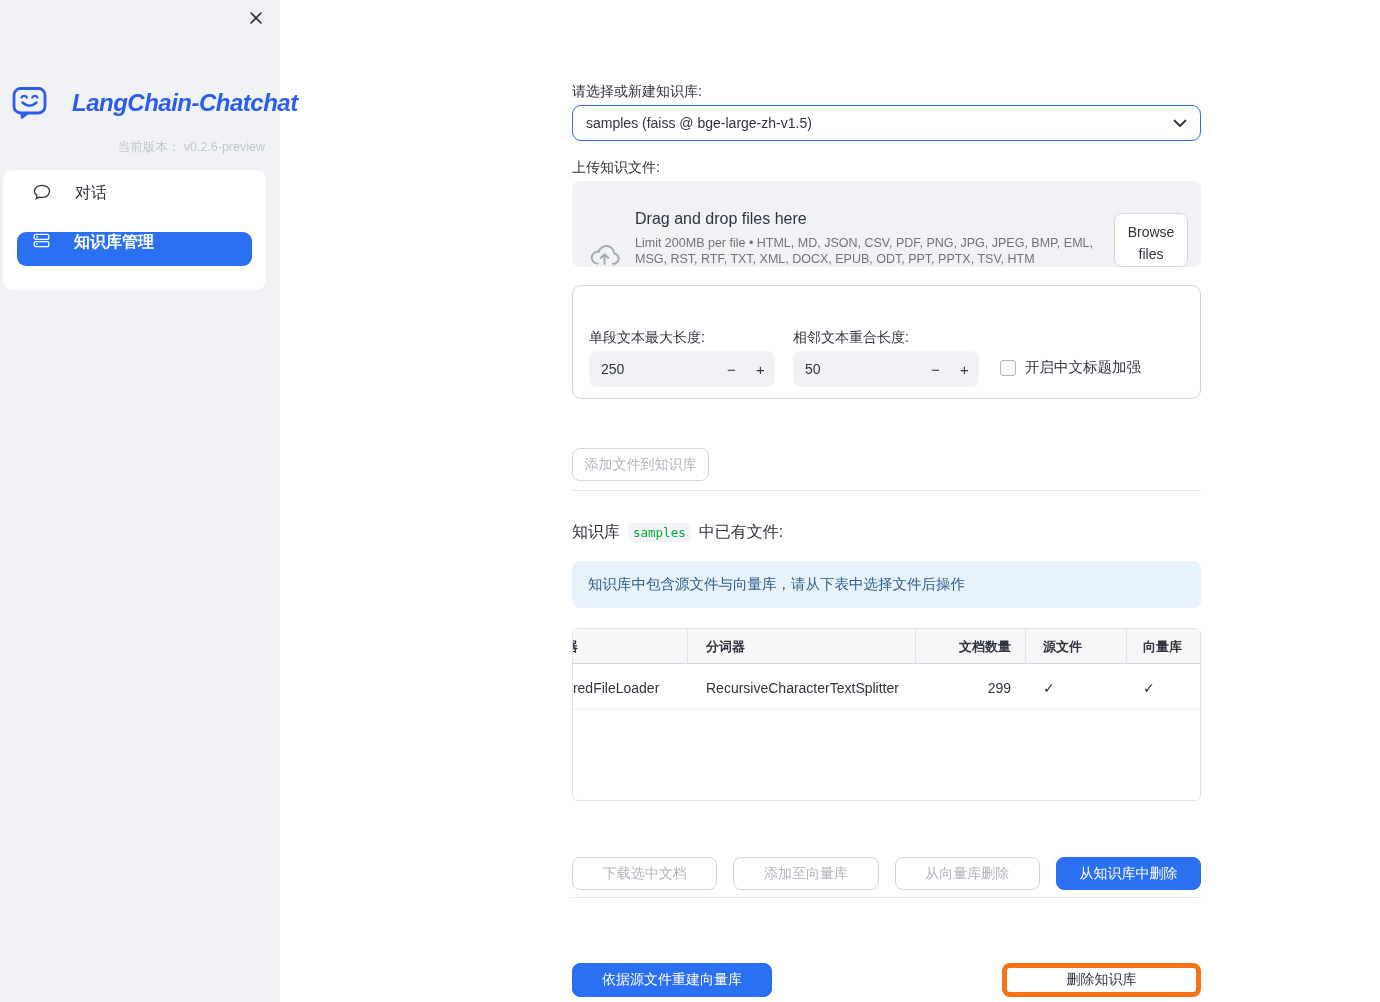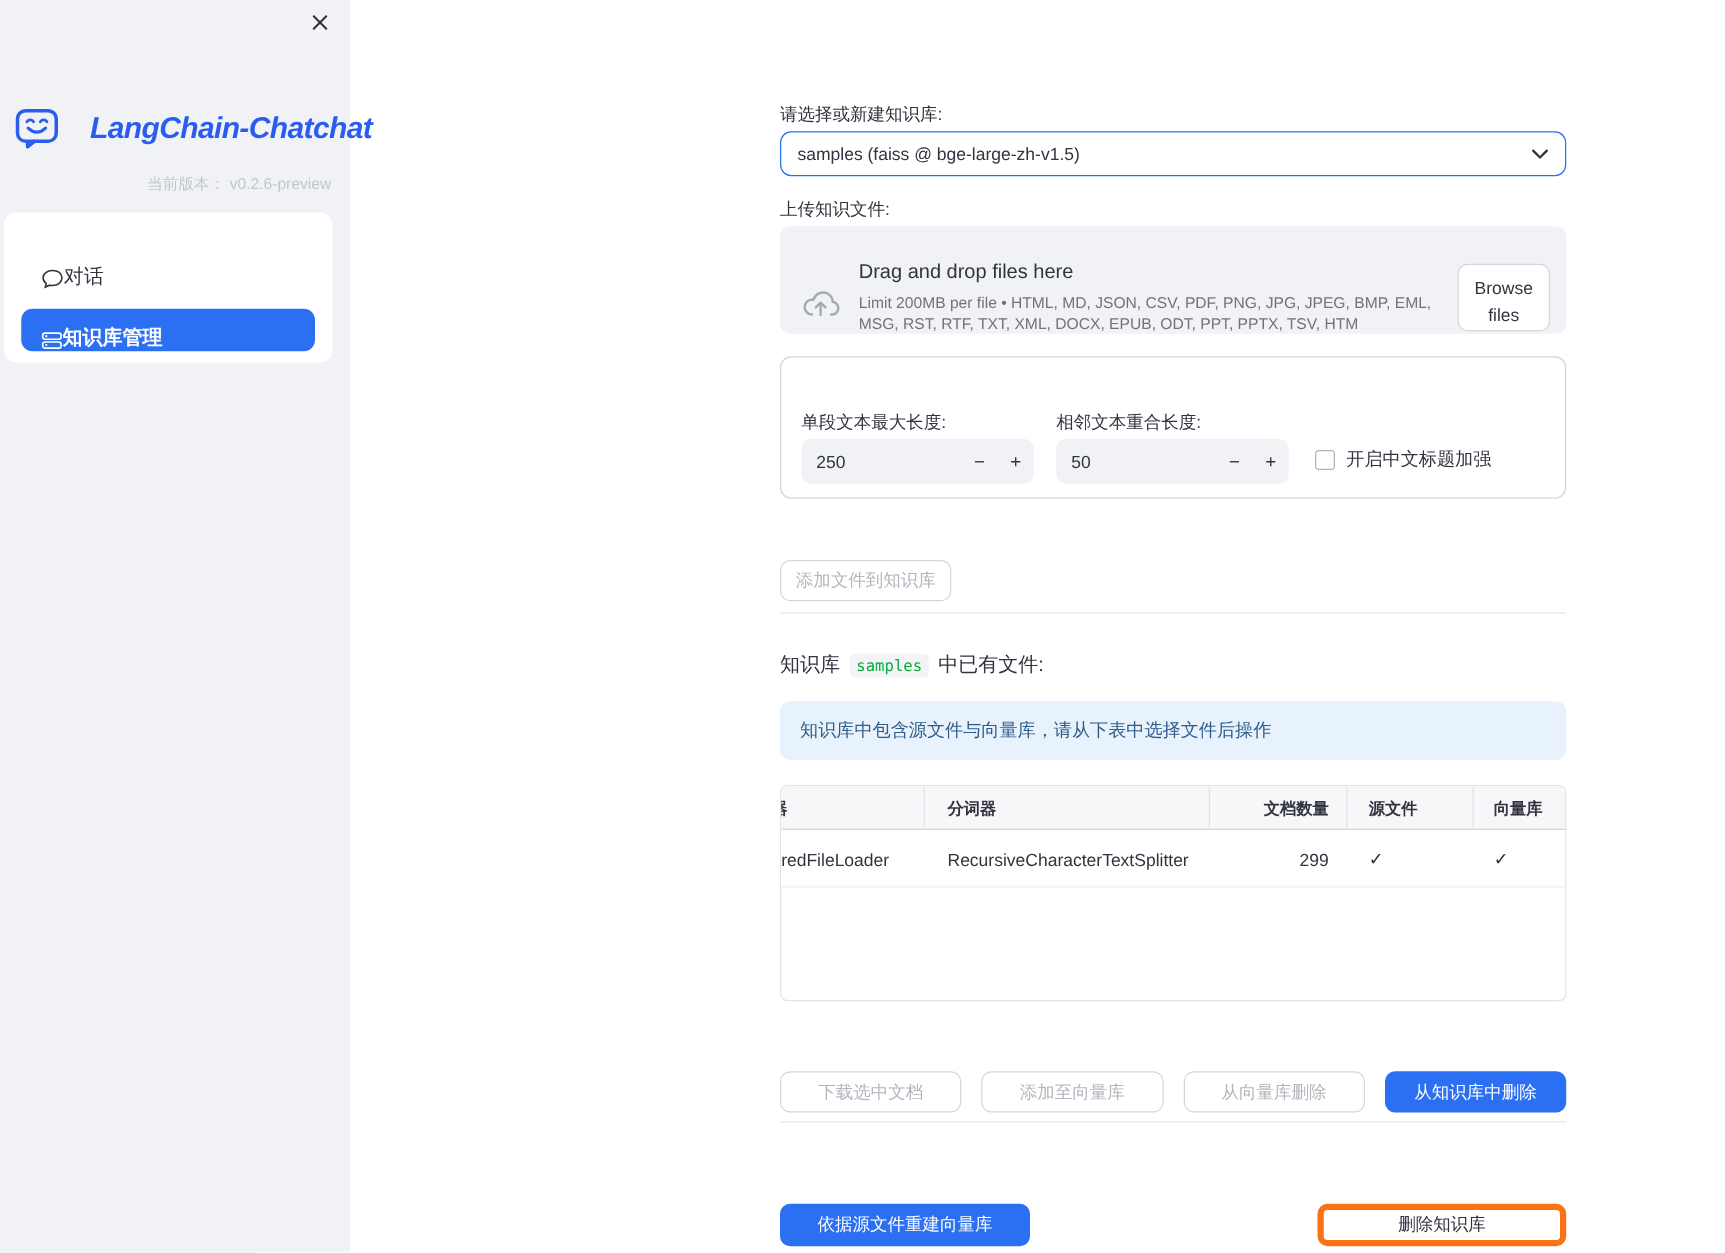--- a/index.html
+++ b/index.html
@@ -7,32 +7,32 @@
   body { font-family:"Liberation Sans","DejaVu Sans",sans-serif; color:#31333f; }
   #app { position:relative; width:1380px; height:1002px; overflow:hidden; background:#ffffff; }
 
   
   .sidebar { position:absolute; left:0; top:0; width:280px; height:1002px; background:#f0f2f6; }
   .close-btn { position:absolute; top:6px; right:12px; width:24px; height:24px; display:flex; align-items:center; justify-content:center; cursor:pointer; }
   .logo-row { position:absolute; left:12px; top:86px; display:flex; align-items:center; gap:24px; }
   .logo-text { font-size:24px; font-weight:bold; font-style:italic; color:#2b5cf0; letter-spacing:-0.5px; white-space:nowrap; }
   .version-row { position:absolute; top:139px; right:15px; font-size:12.5px; color:#c3c6cd; }
   .menu-card { position:absolute; left:3px; top:170px; width:263px; height:120px; background:#ffffff; border-radius:10px; }
-  .menu-item { position:absolute; left:14px; width:235px; height:34px; display:flex; align-items:flex-end; gap:0; padding-left:16px; border-radius:9px; font-size:16px; cursor:pointer;margin-top:15px; }
+  .menu-item { position:absolute; left:14px; width:235px; height:34px; display:flex; align-items:flex-start; gap:24px; padding-left:16px; border-radius:9px; font-size:16px; cursor:pointer; }
   .menu-item.plain { top:13px; color:#31333f; }
   .menu-item.selected { top:62px; background:#2b6ff2; color:#ffffff; font-weight:bold; }
 
   
-  .content { position:absolute; left:624px; top:0; width:629px; height:714px; }
+  .content { position:absolute; left:572px; top:0; width:629px; height:714px; }
   .field-label { position:absolute; left:0; font-size:14px; color:#31333f; }
 
   .selectbox { position:absolute; left:0; top:105px; width:629px; height:36px; background:#fff; border:1.5px solid #2b6ff2; border-radius:9px; display:flex; align-items:center; padding:0 13px; cursor:pointer; }
   .selectbox .value { font-size:14px; color:#31333f; flex:1; }
 
-  .uploader { position:absolute; left:0; top:181px; width:629px; height:86px; background:#f0f2f6; border-radius:8px; display:flex; align-items:center; padding:28px 13px 0 16px; }
+  .uploader { position:absolute; left:0; top:181px; width:629px; height:86px; background:#f0f2f6; border-radius:8px; display:flex; align-items:flex-end; padding:28px 13px 0 16px; }
   .uploader .cloud { margin-top:8px; }
   .uploader .texts { margin-left:14px; width:478px; }
   .uploader .drop-title { font-size:16px; color:#31333f; margin-bottom:7px; }
   .uploader .drop-limit { font-size:12.5px; color:#737373; line-height:1.3; }
   .browse-btn { margin-left:auto; width:74px; height:54px; background:#fff; border:1px solid #d5d6d9; border-radius:8px; font-size:14px; color:#31333f; text-align:center; line-height:1.6; padding-top:6px; cursor:pointer; }
 
   .expander { position:absolute; left:0; top:285px; width:629px; height:114px; border:1px solid #d5d6d9; border-radius:9px; background:#fff; }
   .expander-header { position:absolute; left:0; top:0; width:100%; height:36px; display:flex; align-items:center; padding:0 16px; cursor:pointer; }
   .expander-title { font-size:14px; color:#31333f; flex:1; }
   .num-label { position:absolute; top:43px; font-size:14px; color:#31333f; }

